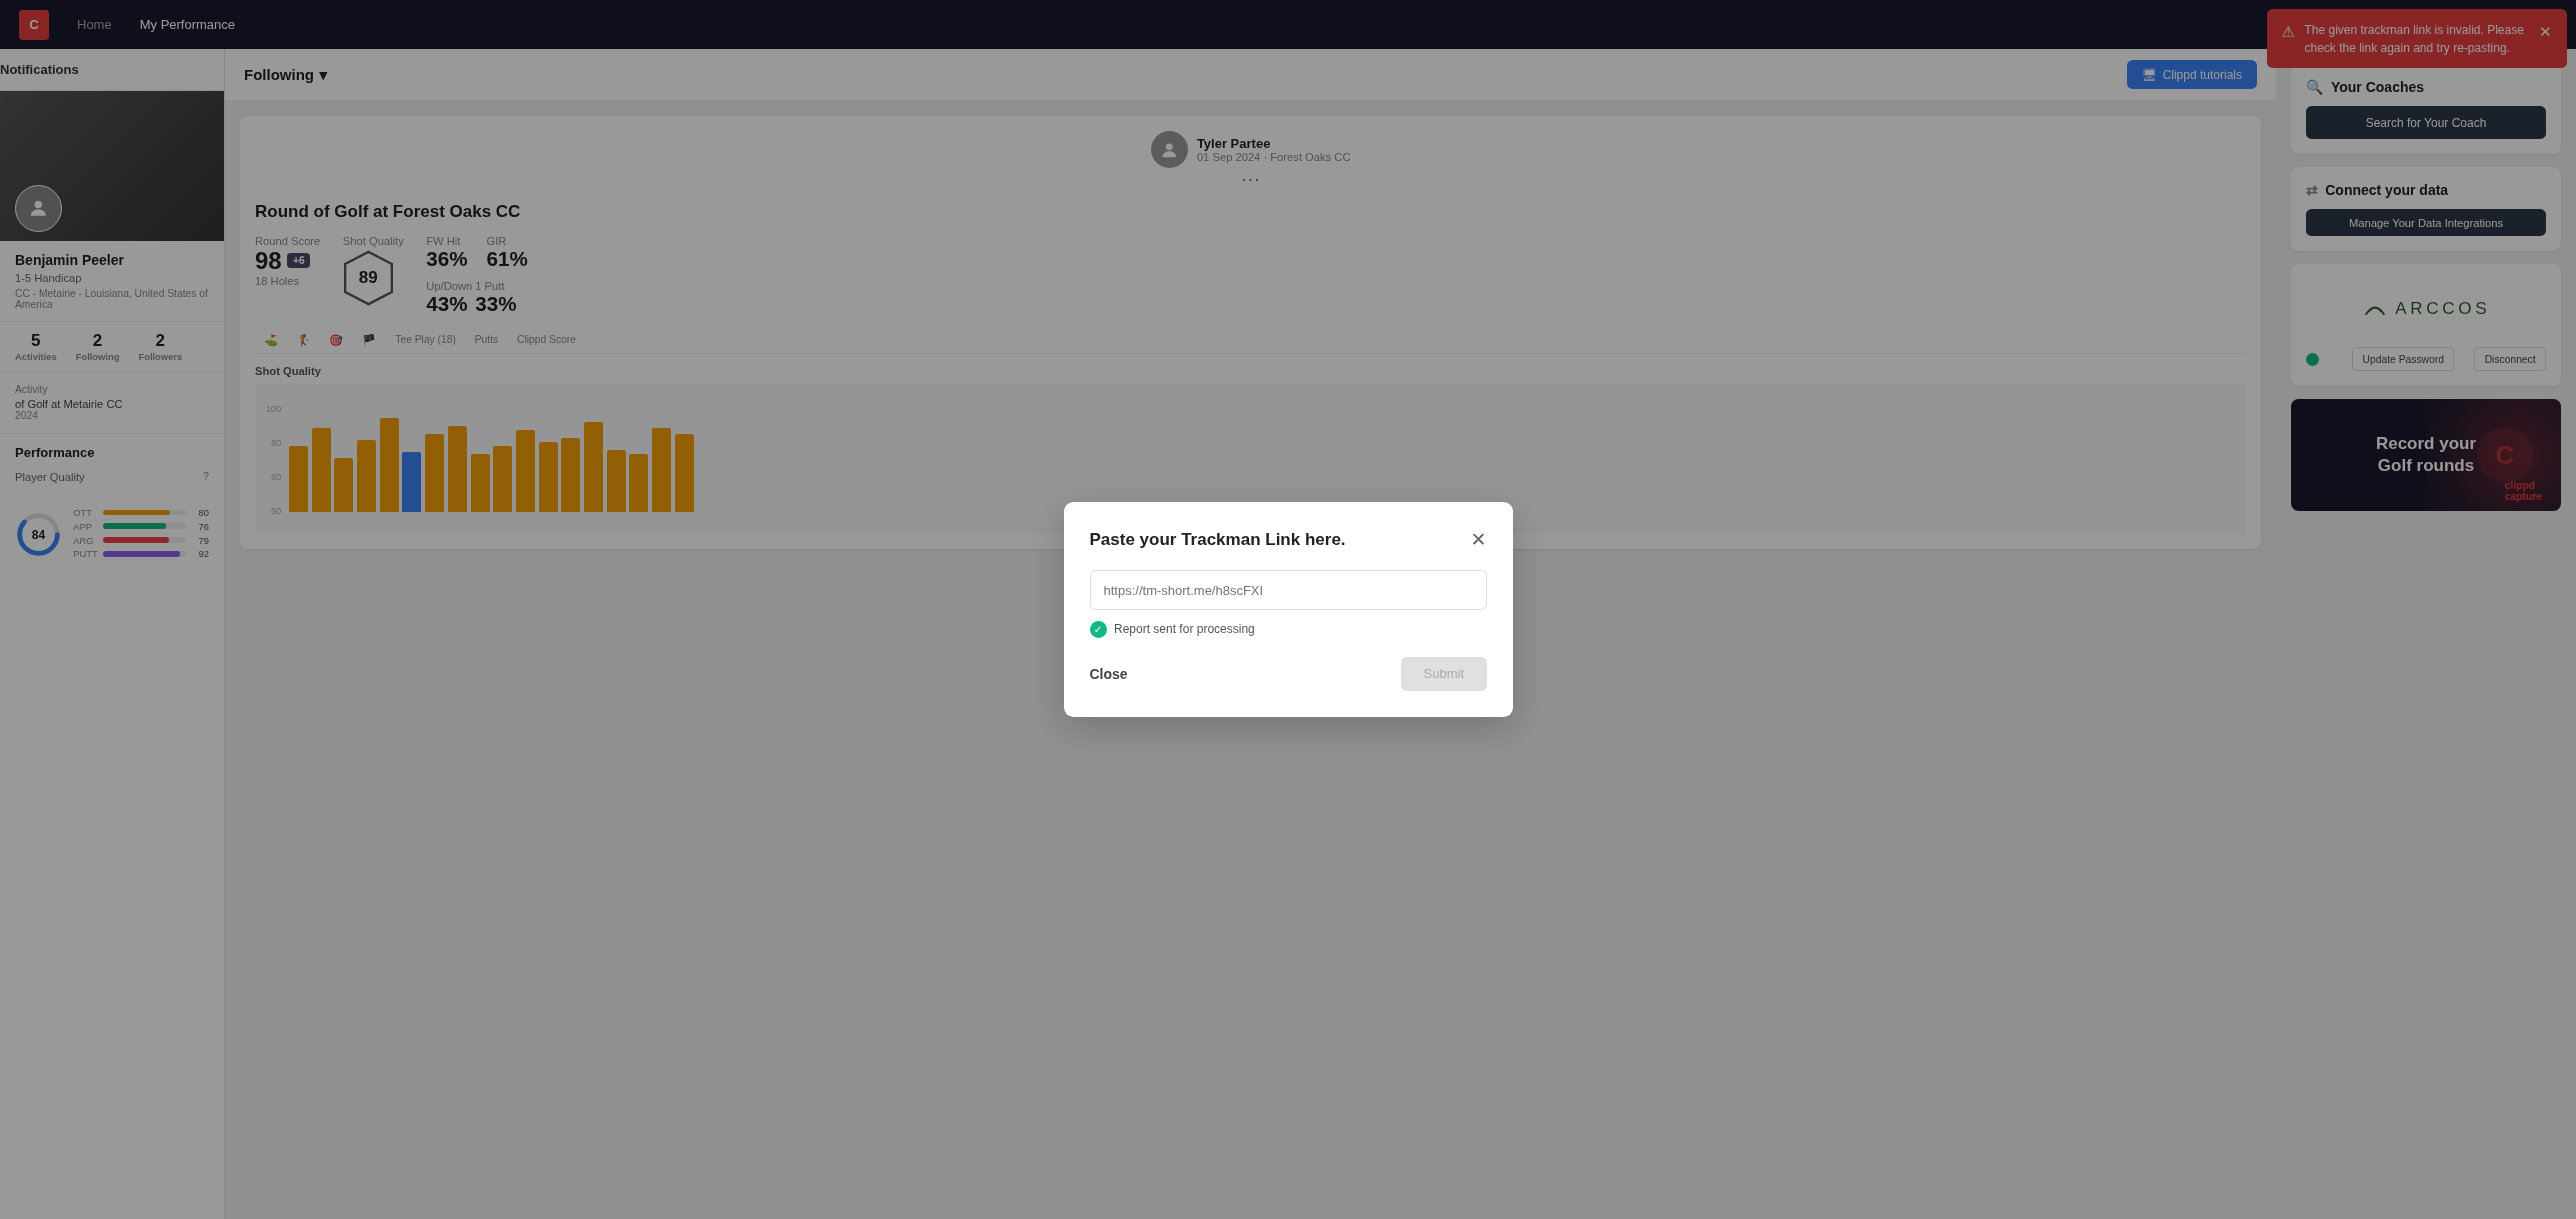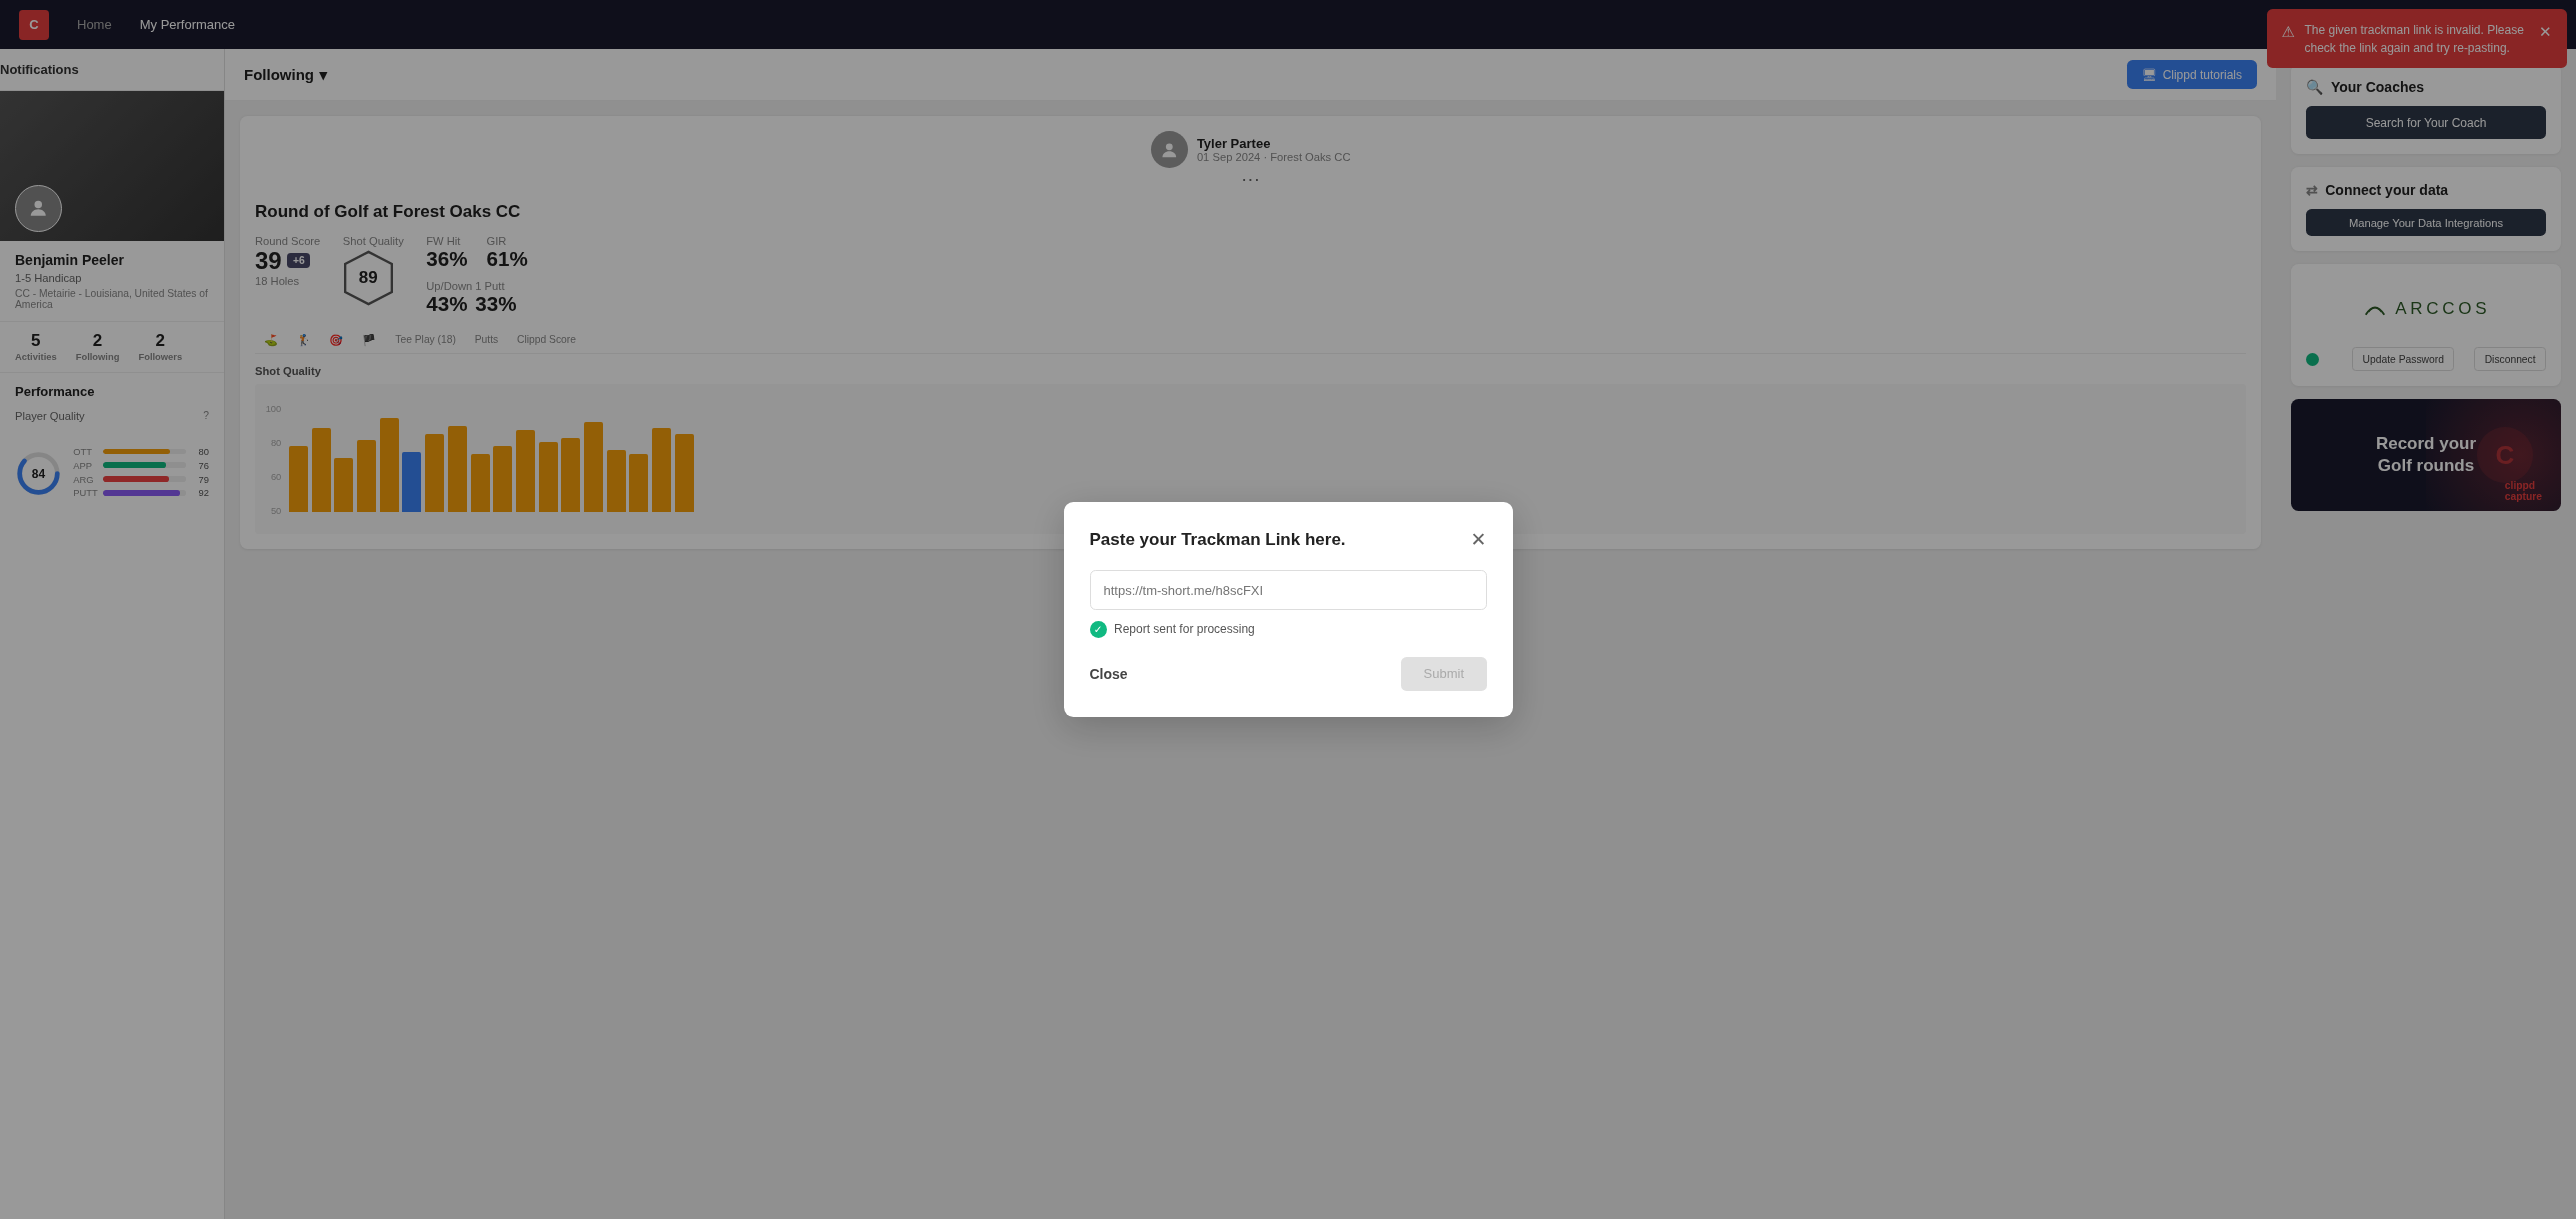--- a/index.html
+++ b/index.html
@@ -470,20 +470,25 @@
       <div class="sidebar-stat">
         <div class="sidebar-stat-val">2</div>
         <div class="sidebar-stat-label">Following</div>
       </div>
       <div class="sidebar-stat">
         <div class="sidebar-stat-val">2</div>
         <div class="sidebar-stat-label">Followers</div>
       </div>
     </div>
 
+    <div class="sidebar-activity">
+      <div class="sidebar-activity-label">Activity</div>
+      <div class="sidebar-activity-title">of Golf at Metairie CC</div>
+      <div class="sidebar-activity-date">2024</div>
+    </div>
 
     <div class="sidebar-perf">
       <div class="sidebar-perf-title">Performance</div>
 
       <div style="display:flex; align-items:center; gap:14px; margin-bottom:24px;">
         <div class="sidebar-pq-label">Player Quality</div>
         <span style="font-size:10.3px; color:#888;">?</span>
       </div>
 
       <div style="display:flex; align-items:center; gap:11.2px;">
@@ -556,21 +561,21 @@
         </div>
         <div class="feed-more">···</div>
       </div>
 
       <div class="feed-card-title">Round of Golf at Forest Oaks CC</div>
 
       <div class="feed-stats">
         <div class="feed-stat-block">
           <div class="feed-stat-label">Round Score</div>
           <div class="feed-stat-score">
-            <span>39</span>
+            <span>98</span>
             <span class="score-badge">+6</span>
           </div>
           <div class="score-sub">18 Holes</div>
         </div>
 
         <div class="feed-stat-block">
           <div class="feed-stat-label">Shot Quality</div>
           <div style="margin-top:3.7px;">
             <div class="hex-score">
               <svg width="51" height="56" viewBox="0 0 54 60">

